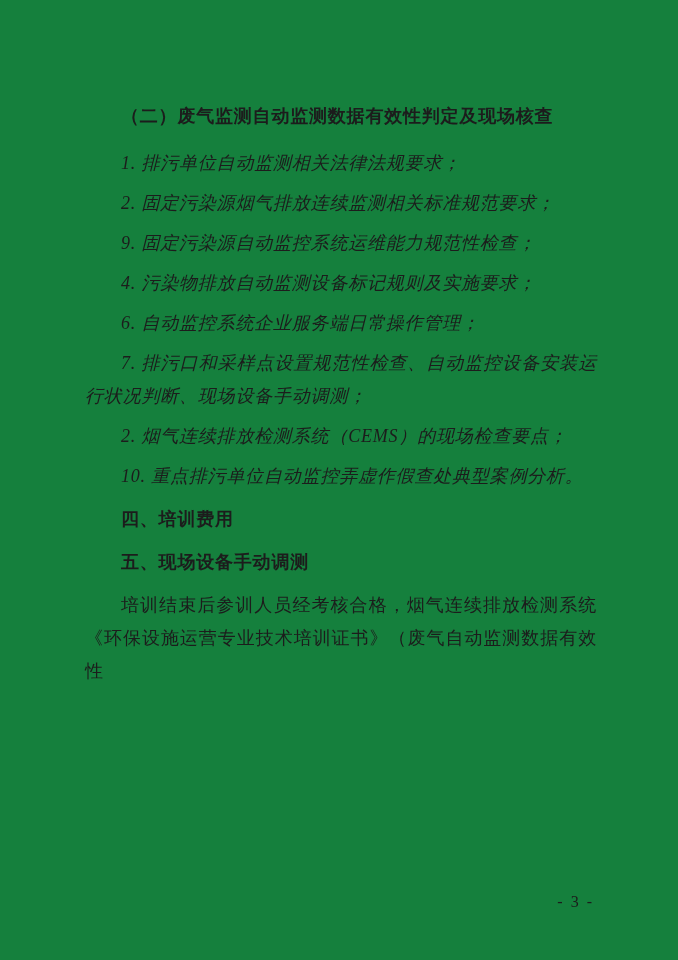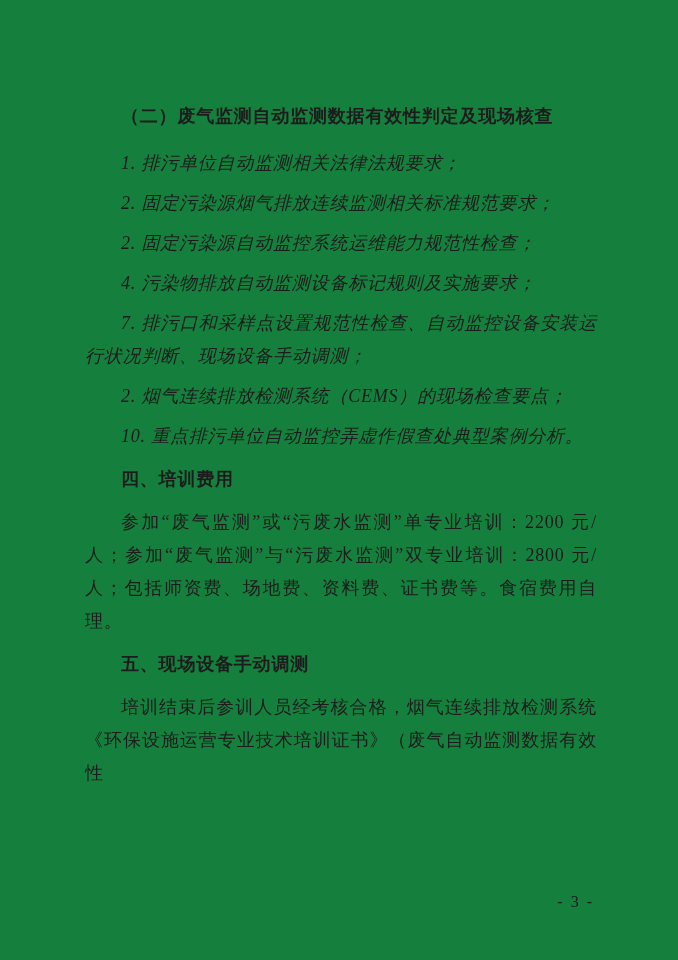--- a/index.html
+++ b/index.html
@@ -63,29 +63,29 @@
 </head>
 <body>
 
 <div class="page">
   <div class="content">
 
     <h2 class="sub-heading">（二）废气监测自动监测数据有效性判定及现场核查</h2>
 
     <p class="list-item">1. 排污单位自动监测相关法律法规要求；</p>
     <p class="list-item">2. 固定污染源烟气排放连续监测相关标准规范要求；</p>
-    <p class="list-item">2. 固定污染源自动监控系统运维能力规范性检查；</p>
+    <p class="list-item">9. 固定污染源自动监控系统运维能力规范性检查；</p>
     <p class="list-item">4. 污染物排放自动监测设备标记规则及实施要求；</p>
+    <p class="list-item">6. 自动监控系统企业服务端日常操作管理；</p>
     <p class="list-item">7. 排污口和采样点设置规范性检查、自动监控设备安装运行状况判断、现场设备手动调测；</p>
     <p class="list-item">2. 烟气连续排放检测系统（CEMS）的现场检查要点；</p>
     <p class="list-item">10. 重点排污单位自动监控弄虚作假查处典型案例分析。</p>
 
     <h2 class="major-heading">四、培训费用</h2>
 
-    <p class="para">参加“废气监测”或“污废水监测”单专业培训：2200 元/人；参加“废气监测”与“污废水监测”双专业培训：2800 元/人；包括师资费、场地费、资料费、证书费等。食宿费用自理。</p>
 
     <h2 class="major-heading">五、现场设备手动调测</h2>
 
     <p class="para">培训结束后参训人员经考核合格，烟气连续排放检测系统《环保设施运营专业技术培训证书》（废气自动监测数据有效性</p>
 
   </div>
 
   <div class="page-number">- 3 -</div>
 </div>
 

